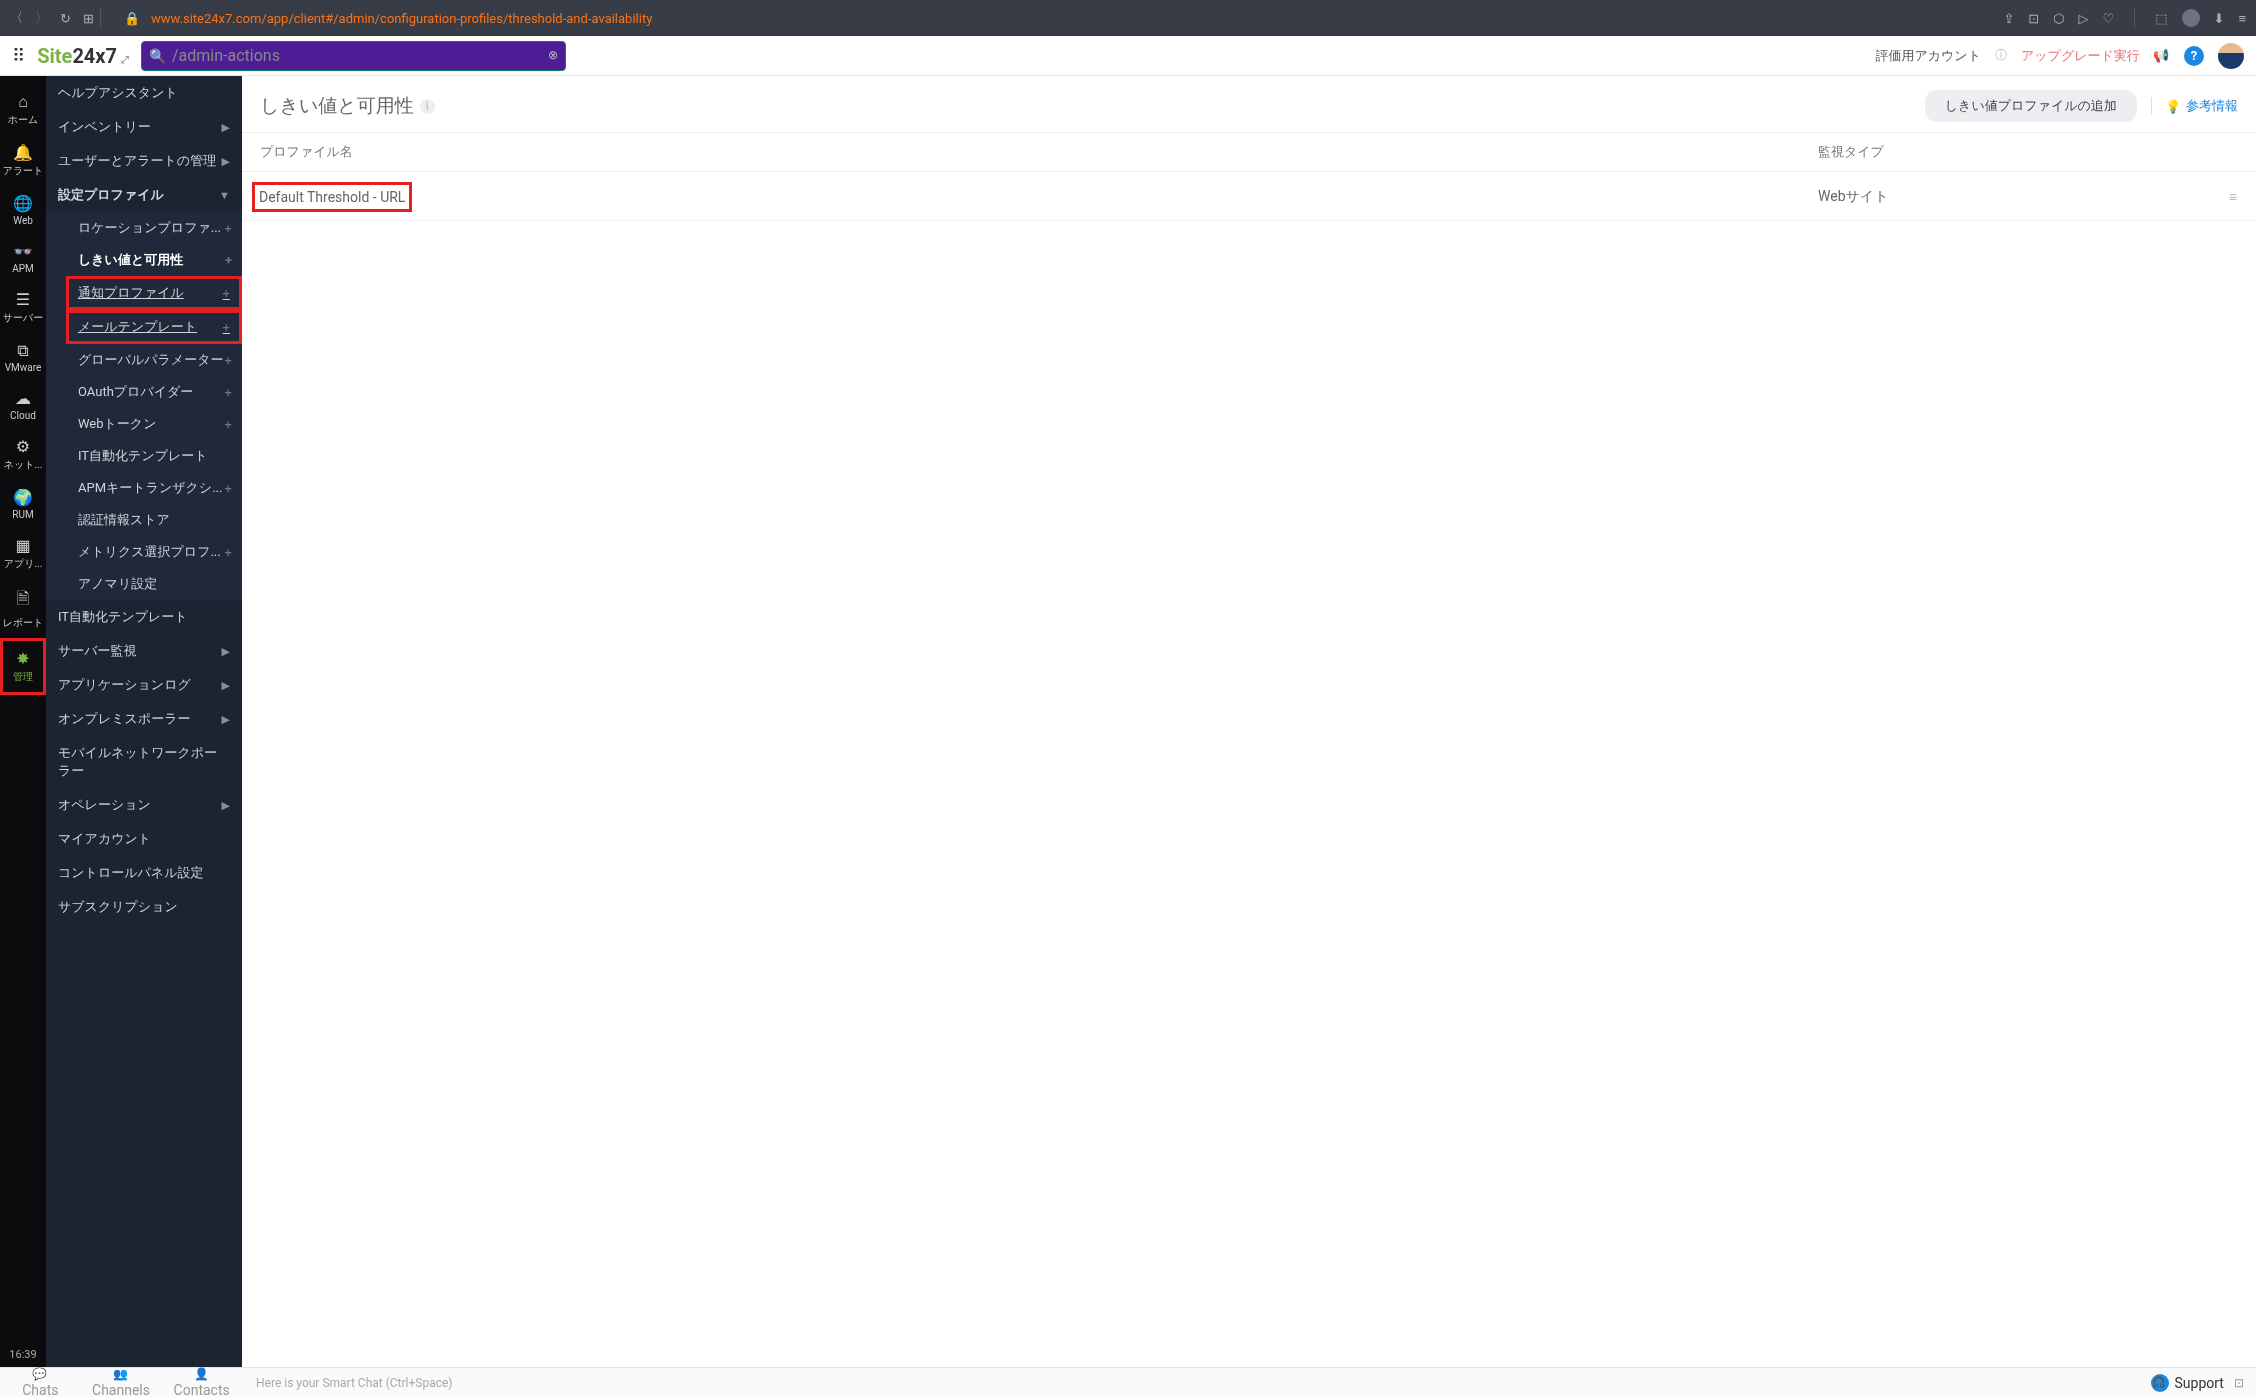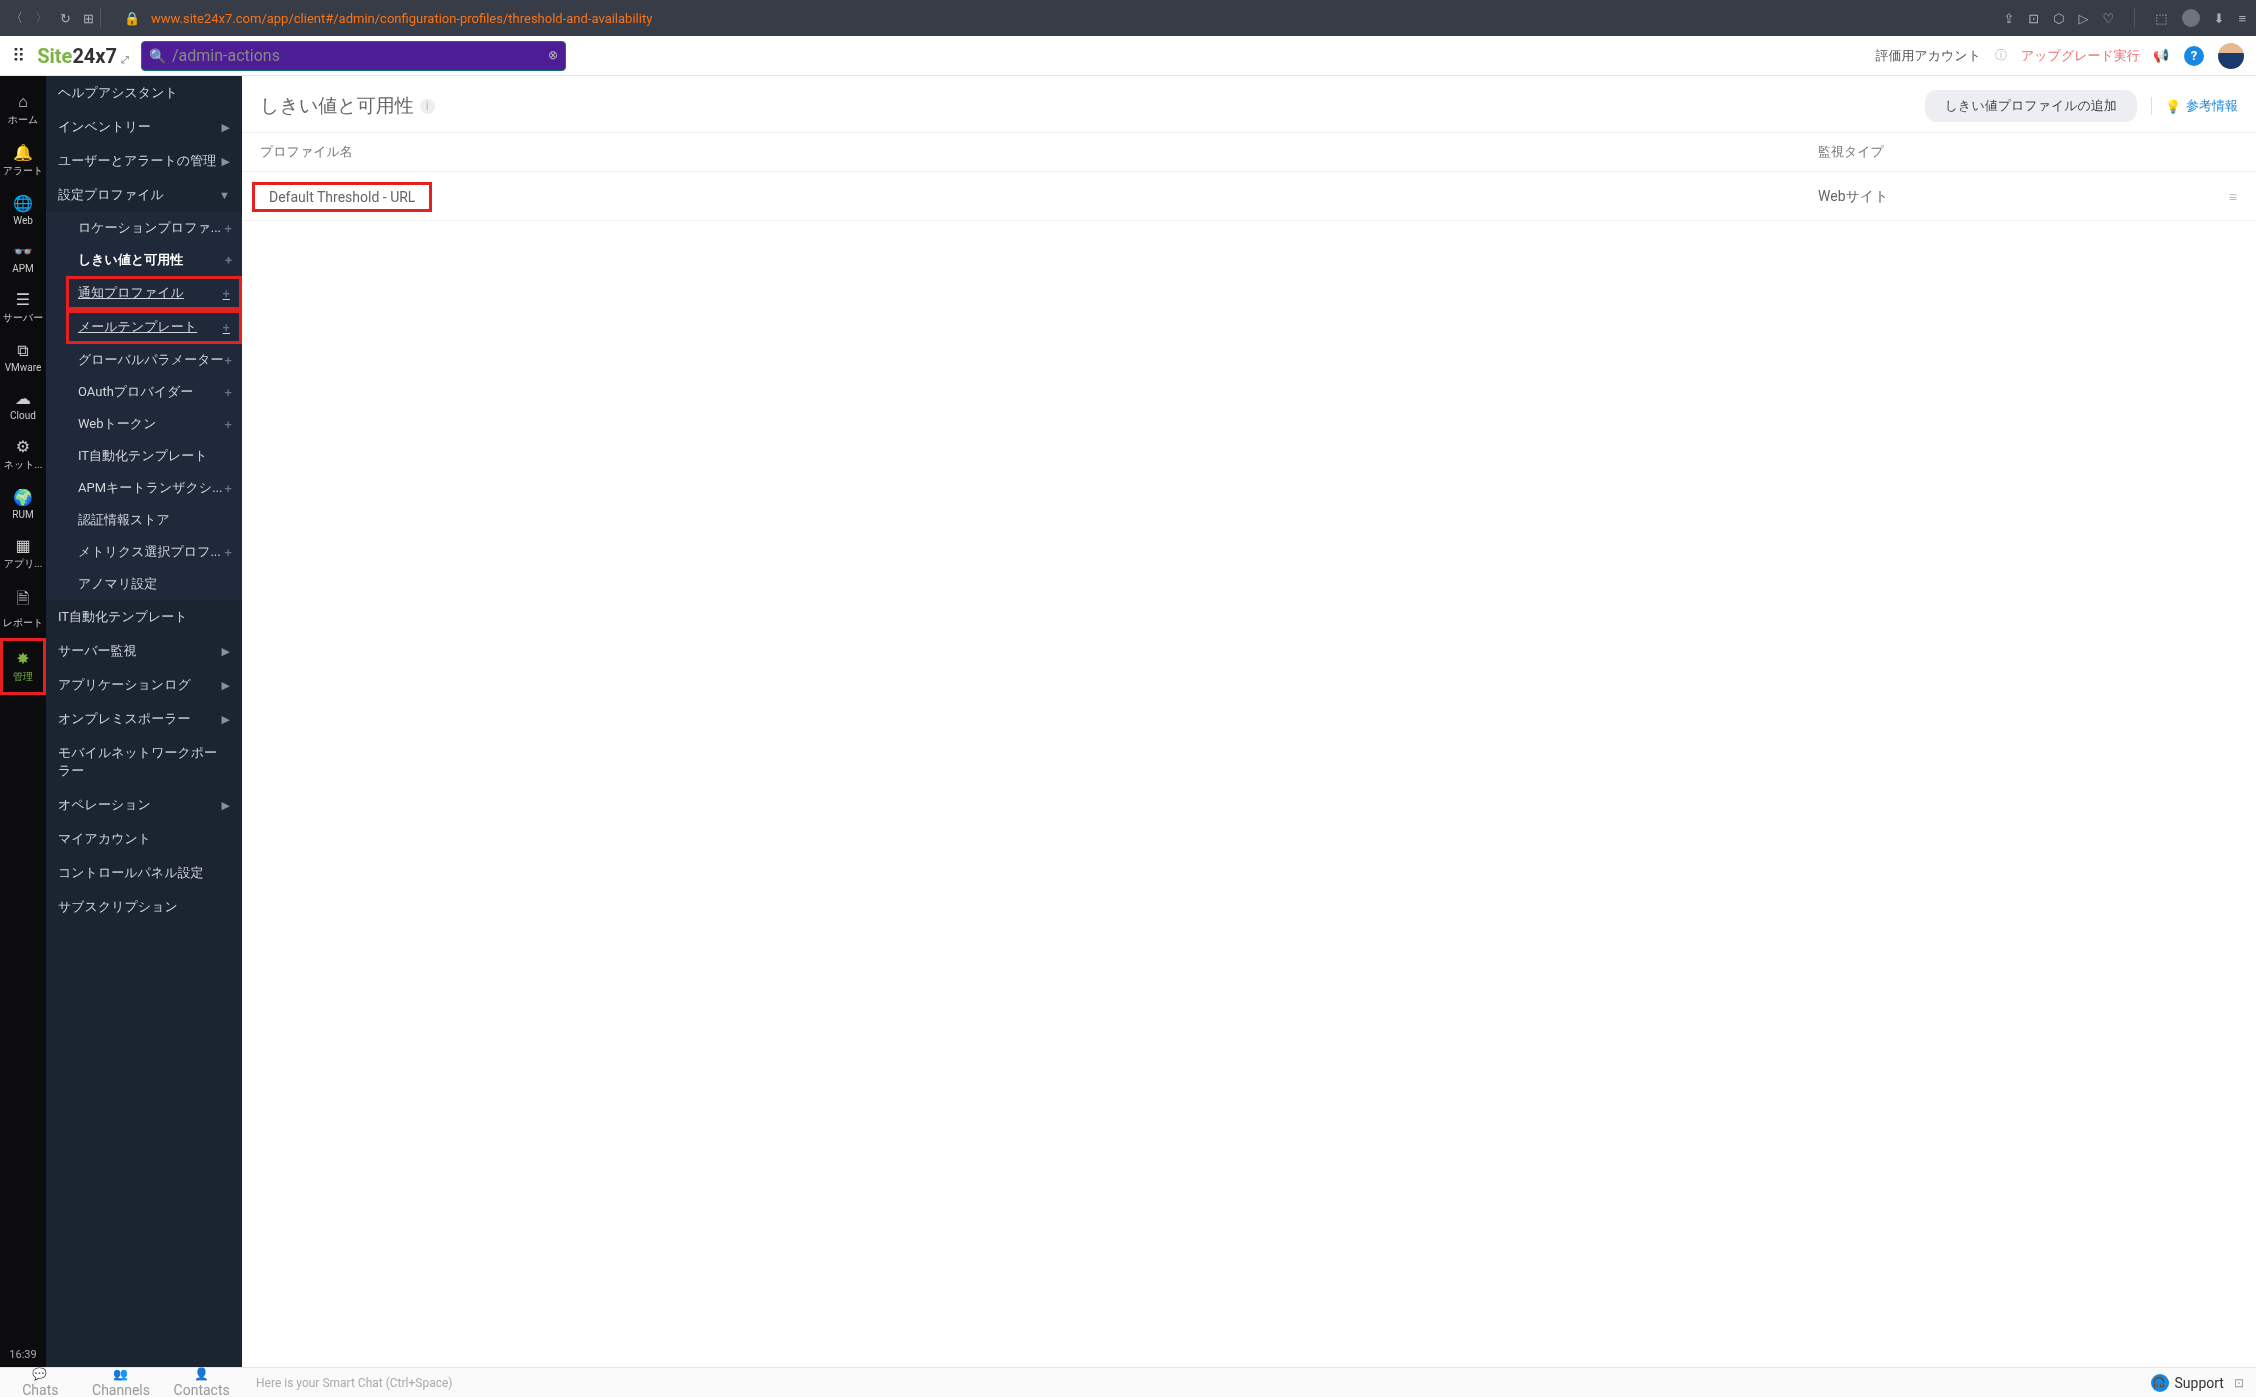--- a/index.html
+++ b/index.html
@@ -44,21 +44,21 @@
 .rail-item.active { color: #7cb342; }
 .rail-item.highlighted { border: 3px solid #e62020; }
 .rail-time { margin-top: auto; padding: 8px 0 6px; font-size: 11px; color: #aaa; }
 
 
 .sidebar { width: 196px; background: #1b2431; color: #d0d4db; font-size: 13px; overflow-y: auto; }
 .sidebar::-webkit-scrollbar { width: 6px; }
 .sidebar::-webkit-scrollbar-thumb { background: #444; }
 .sb-item { display: flex; align-items: center; justify-content: space-between; padding: 8px 12px; cursor: pointer; }
 .sb-item .chev { color: #8a909c; font-size: 11px; }
-.sb-item.header-style { font-weight: 400; justify-content: space-between; }
+.sb-item.header-style { font-weight: 700; justify-content: space-between; }
 .sb-sub { padding-left: 20px; background: #20293a; }
 .sb-sub .sb-item { padding: 7px 10px 7px 12px; }
 .sb-sub .plus { color: #6b7485; font-size: 13px; }
 .sb-item.active-sub { font-weight: 700; color: #fff; }
 .sb-item.highlighted { border: 3px solid #e62020; padding: 5px 9px; text-decoration: underline; }
 
 
 .content { flex: 1; background: #fff; overflow-y: auto; }
 .content-header { display: flex; align-items: center; padding: 14px 18px 10px; border-bottom: 1px solid #eee; }
 .page-title { font-size: 19px; color: #666; font-weight: 400; display: flex; align-items: center; gap: 6px; }
@@ -67,21 +67,21 @@
 .btn-add { background: #eceef1; border: none; padding: 7px 20px; font-size: 13px; color: #444; border-radius: 12px; cursor: pointer; }
 .ref-link { color: #1a88e0; font-size: 13px; display: flex; align-items: center; gap: 4px; }
 .ref-sep { width: 1px; height: 18px; background: #ddd; }
 
 .table-header { display: flex; padding: 10px 18px; border-bottom: 1px solid #eee; color: #777; font-size: 13px; }
 .col-name { flex: 1; }
 .col-type { width: 380px; }
 .col-action { width: 40px; text-align: right; color: #bbb; }
 
 .table-row { display: flex; padding: 14px 18px 12px; border-bottom: 1px solid #f3f3f3; color: #666; font-size: 14px; align-items: center; }
-.table-row .profile-name { display: inline-block; padding: 4px 14px; margin: -4px 0 -4px -8px; }
+.table-row .profile-name { display: inline-block; padding: 4px 4px; margin: -4px 0 -4px -8px; }
 .table-row .profile-name.highlighted { border: 3px solid #e62020; }
 .dots-icon { color: #bbb; letter-spacing: 1px; }
 
 
 .bottom-bar { height: 30px; background: #fafafa; border-top: 1px solid #e5e5e5; display: flex; align-items: center; font-size: 12px; color: #999; }
 .bottom-tabs { display: flex; width: 242px; }
 .bottom-tab { flex: 1; display: flex; flex-direction: column; align-items: center; gap: 1px; padding: 2px 0; cursor: pointer; }
 .bottom-tab .bt-icon { font-size: 12px; color: #999; }
 .bottom-tab .bt-label { font-size: 14px; }
 .smart-chat { padding-left: 14px; color: #aaa; }

